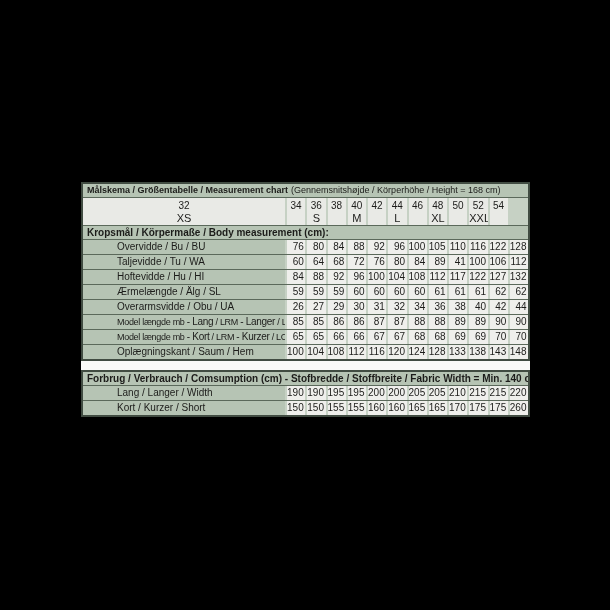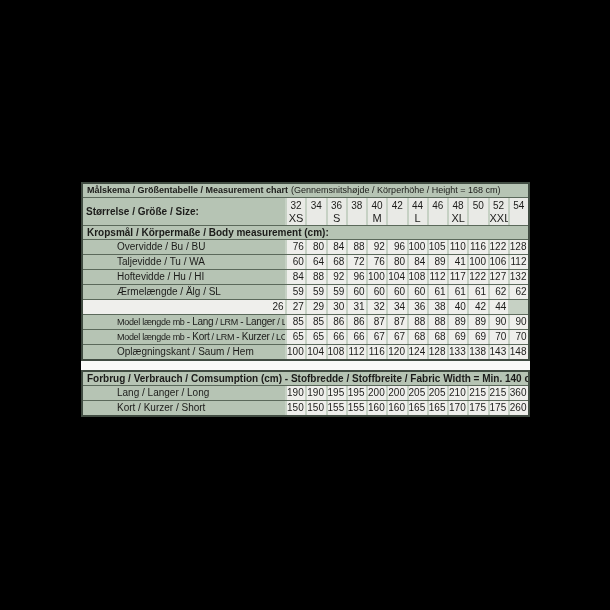--- a/index.html
+++ b/index.html
@@ -35,21 +35,20 @@
 <body>
 
 <div class="stage">
   <div class="chart-wrap">
 
     <div class="tbl" id="table1">
       <div class="row full-row">
         <span class="bold">Målskema / Größentabelle / Measurement chart</span><span class="title-note">(Gennemsnitshøjde / Körperhöhe / Height = 168 cm)</span>
       </div>
       <div class="row grid-row sizes-row" id="sizesRow">
-        <div class="lbl bold">Størrelse / Größe / Size:</div>
       <div class="s-cell">
             <div class="s-num">32</div>
             <div class="s-letter">XS</div>
           </div>
           <div class="s-cell">
             <div class="s-num">34</div>
             <div class="s-letter"></div>
           </div>
           <div class="s-cell">
             <div class="s-num">36</div>
@@ -149,20 +148,21 @@
           <div class="cell num">60</div>
           <div class="cell num">60</div>
           <div class="cell num">60</div>
           <div class="cell num">61</div>
           <div class="cell num">61</div>
           <div class="cell num">61</div>
           <div class="cell num">62</div>
           <div class="cell num">62</div>
         </div>
         <div class="row grid-row data-row">
+          <div class="lbl">Overarmsvidde / Obu / UA</div>
           <div class="cell num">26</div>
           <div class="cell num">27</div>
           <div class="cell num">29</div>
           <div class="cell num">30</div>
           <div class="cell num">31</div>
           <div class="cell num">32</div>
           <div class="cell num">34</div>
           <div class="cell num">36</div>
           <div class="cell num">38</div>
           <div class="cell num">40</div>
@@ -216,33 +216,33 @@
         </div>
       </div>
 
     <div class="tbl-gap"></div>
 
     <div class="tbl" id="table2">
       <div class="row full-row section-row">
         <span class="bold">Forbrug / Verbrauch / Comsumption (cm) - Stofbredde / Stoffbreite / Fabric Width = Min. 140 cm</span>
       </div>
     <div class="row grid-row data-row">
-          <div class="lbl">Lang / Langer / Long</div>
+          <div class="lbl">Lang / Langer / Width</div>
           <div class="cell num">190</div>
           <div class="cell num">190</div>
           <div class="cell num">195</div>
           <div class="cell num">195</div>
           <div class="cell num">200</div>
           <div class="cell num">200</div>
           <div class="cell num">205</div>
           <div class="cell num">205</div>
           <div class="cell num">210</div>
           <div class="cell num">215</div>
           <div class="cell num">215</div>
-          <div class="cell num">360</div>
+          <div class="cell num">220</div>
         </div>
         <div class="row grid-row data-row">
           <div class="lbl">Kort / Kurzer / Short</div>
           <div class="cell num">150</div>
           <div class="cell num">150</div>
           <div class="cell num">155</div>
           <div class="cell num">155</div>
           <div class="cell num">160</div>
           <div class="cell num">160</div>
           <div class="cell num">165</div>

